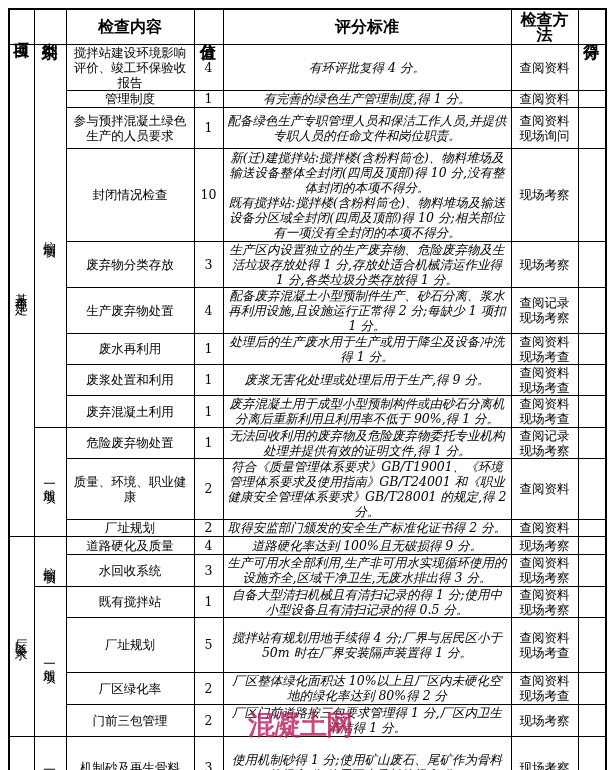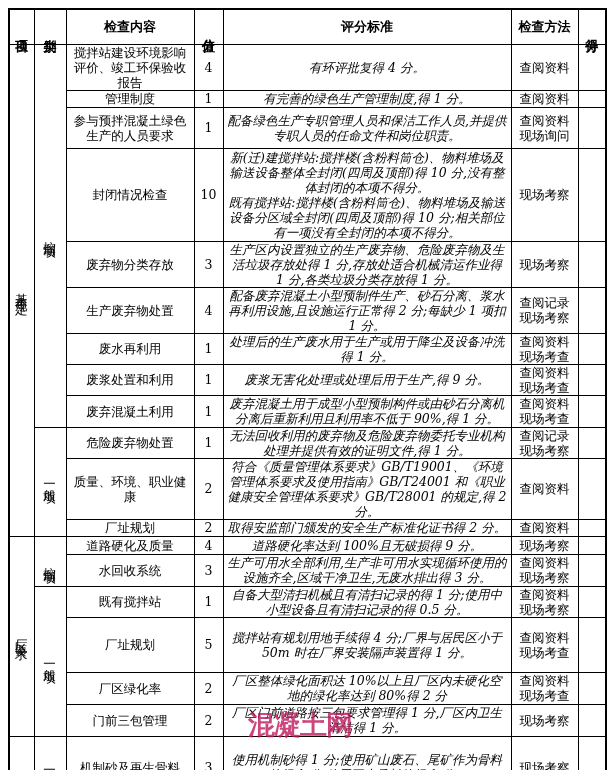--- a/index.html
+++ b/index.html
@@ -21,21 +21,21 @@
   th, td {
     border: 1px solid #000;
     padding: 0 2px;
     text-align: center;
     vertical-align: middle;
     font-size: 12.5px;
     line-height: 15px;
     font-weight: normal;
     word-break: break-all;
   }
-  th { font-weight: bold; font-size: 13px; }
+  th { font-weight: bold; font-size: 16px; }
   
   .v span {
     writing-mode: vertical-lr;
     text-orientation: upright;
     display: inline-block;
     letter-spacing: 3px;
   }
   thead .v span { letter-spacing: 1px; }
   .criteria, .method { white-space: pre-line; }
   .criteria { padding: 0 3px; font-style: italic; }

